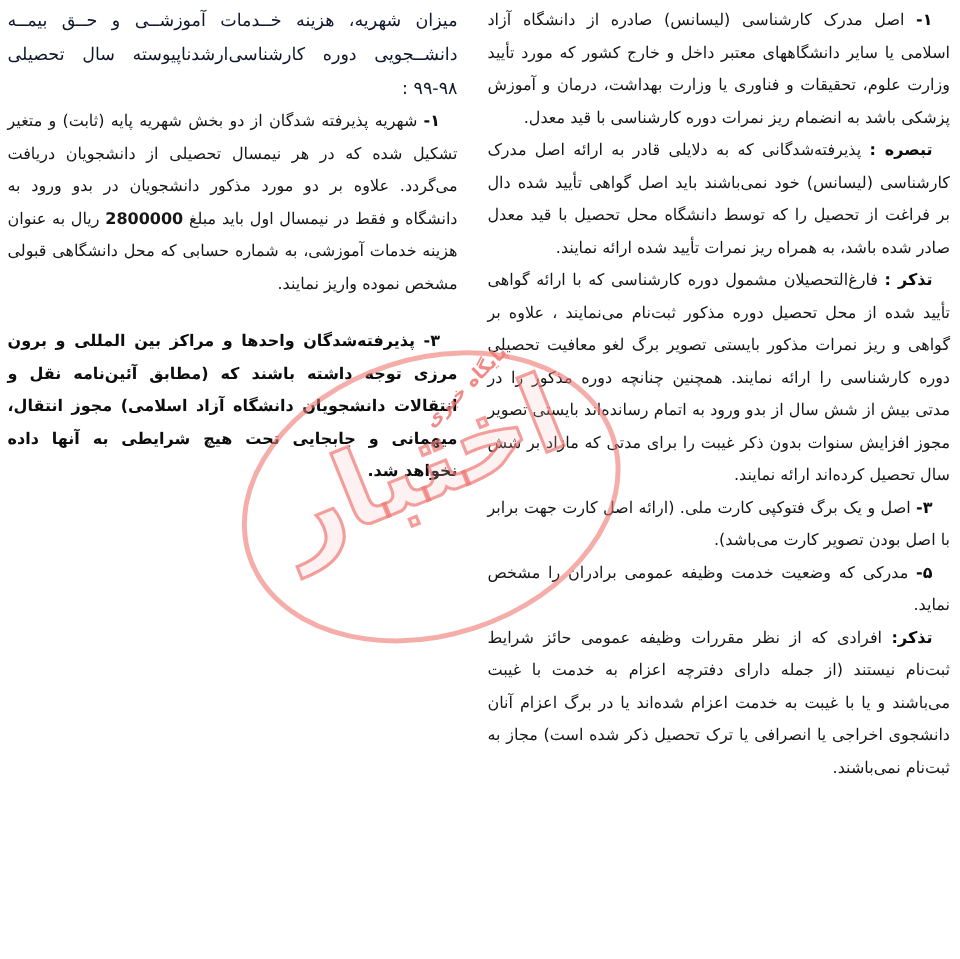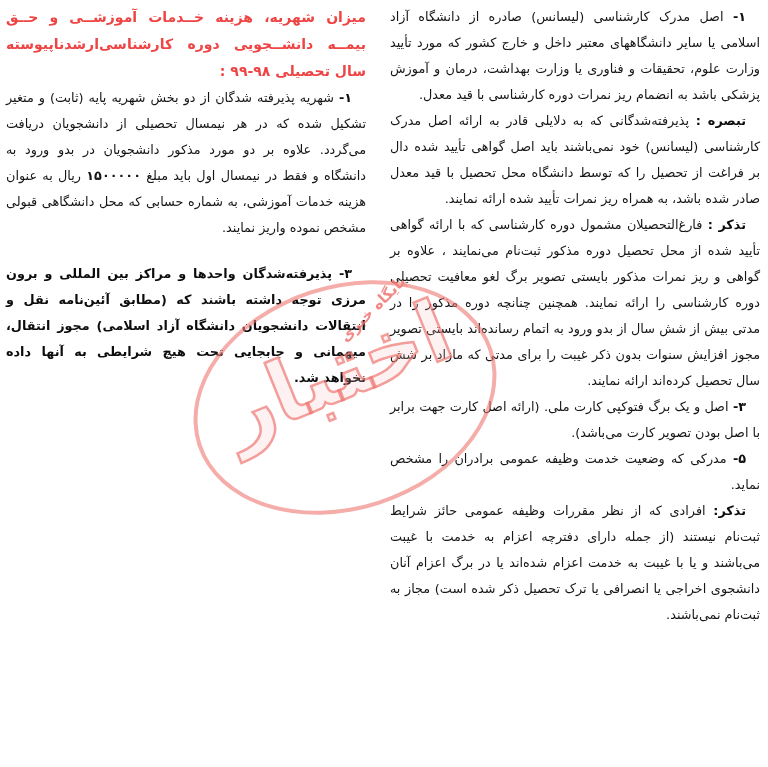--- a/index.html
+++ b/index.html
@@ -26,24 +26,24 @@
     text-align: justify;
     font-size: 12.8px;
     line-height: 26px;
     color: #161616;
   }
   .col-right { right: 8px;  width: 370px; }
   .col-left  { left: 6px;   width: 360px; }
 
   p { margin: 0; padding: 0; }
   p.title {
-    font-weight: bold;
+    font-weight: normal;
     font-size: 14px;
     line-height: 27px;
-    color: #ef4444;
+    color: #0f172a;
   }
   p.para { text-indent: 14px; }
   p.bold-para { font-weight: bold; color: #0d0d0d; margin-top: 20px; }
   b.lead { font-weight: bold; color: #0d0d0d; }
 
   
   .stamp {
     position: absolute;
     left: 190px;
     top: 285px;
@@ -99,21 +99,21 @@
         <p class="para"><b class="lead">تذکر :</b><span> فارغ‌التحصیلان مشمول دوره کارشناسی که با ارائه گواهی تأیید شده از محل تحصیل دوره مذکور ثبت‌نام می‌نمایند ، علاوه بر گواهی و ریز نمرات مذکور بایستی تصویر برگ لغو معافیت تحصیلی دوره کارشناسی را ارائه نمایند. همچنین چنانچه دوره مذکور را در مدتی بیش از شش سال از بدو ورود به اتمام رسانده‌اند بایستی تصویر مجوز افزایش سنوات بدون ذکر غیبت را برای مدتی که مازاد بر شش سال تحصیل کرده‌اند ارائه نمایند.</span></p>
         <p class="para"><b class="lead">۳-</b><span> اصل و یک برگ فتوکپی کارت ملی. (ارائه اصل کارت جهت برابر با اصل بودن تصویر کارت می‌باشد).</span></p>
         <p class="para"><b class="lead">۵-</b><span> مدرکی که وضعیت خدمت وظیفه عمومی برادران را مشخص نماید.</span></p>
         <p class="para"><b class="lead">تذکر:</b><span> افرادی که از نظر مقررات وظیفه عمومی حائز شرایط ثبت‌نام نیستند (از جمله دارای دفترچه اعزام به خدمت با غیبت می‌باشند و یا با غیبت به خدمت اعزام شده‌اند یا در برگ اعزام آنان دانشجوی اخراجی یا انصرافی یا ترک تحصیل ذکر شده است) مجاز به ثبت‌نام نمی‌باشند.</span></p>
       </div>
   </div>
 
   <div class="col col-left">
     <p class="title">میزان شهریه، هزینه خــدمات آموزشــی و حــق بیمــه دانشــجویی دوره کارشناسی‌ارشدناپیوسته سال تحصیلی ۹۸-۹۹ :</p>
     <div id="col-left-paras">
-        <p class="para"><b class="lead">۱-</b><span> شهریه پذیرفته شدگان از دو بخش شهریه پایه (ثابت) و متغیر تشکیل شده که در هر نیمسال تحصیلی از دانشجویان دریافت می‌گردد. علاوه بر دو مورد مذکور دانشجویان در بدو ورود به دانشگاه و فقط در نیمسال اول باید مبلغ </span><b>۱۵۰۰۰۰۰</b><span> ریال به عنوان هزینه خدمات آموزشی، به شماره حسابی که محل دانشگاهی قبولی مشخص نموده واریز نمایند.</span></p>
+        <p class="para"><b class="lead">۱-</b><span> شهریه پذیرفته شدگان از دو بخش شهریه پایه (ثابت) و متغیر تشکیل شده که در هر نیمسال تحصیلی از دانشجویان دریافت می‌گردد. علاوه بر دو مورد مذکور دانشجویان در بدو ورود به دانشگاه و فقط در نیمسال اول باید مبلغ </span><b>2800000</b><span> ریال به عنوان هزینه خدمات آموزشی، به شماره حسابی که محل دانشگاهی قبولی مشخص نموده واریز نمایند.</span></p>
         <p class="para bold-para"><b class="lead">۳-</b><b> پذیرفته‌شدگان واحدها و مراکز بین المللی و برون مرزی توجه داشته باشند که (مطابق آئین‌نامه نقل و انتقالات دانشجویان دانشگاه آزاد اسلامی) مجوز انتقال، میهمانی و جابجایی تحت هیچ شرایطی به آنها داده نخواهد شد.</b></p>
       </div>
   </div>
 
   <div class="stamp">
     <div class="stamp-ellipse"></div>
     <div class="stamp-big">اختبار</div>
   </div>
   <div class="stamp-small">پایگاه خبری</div>
 

